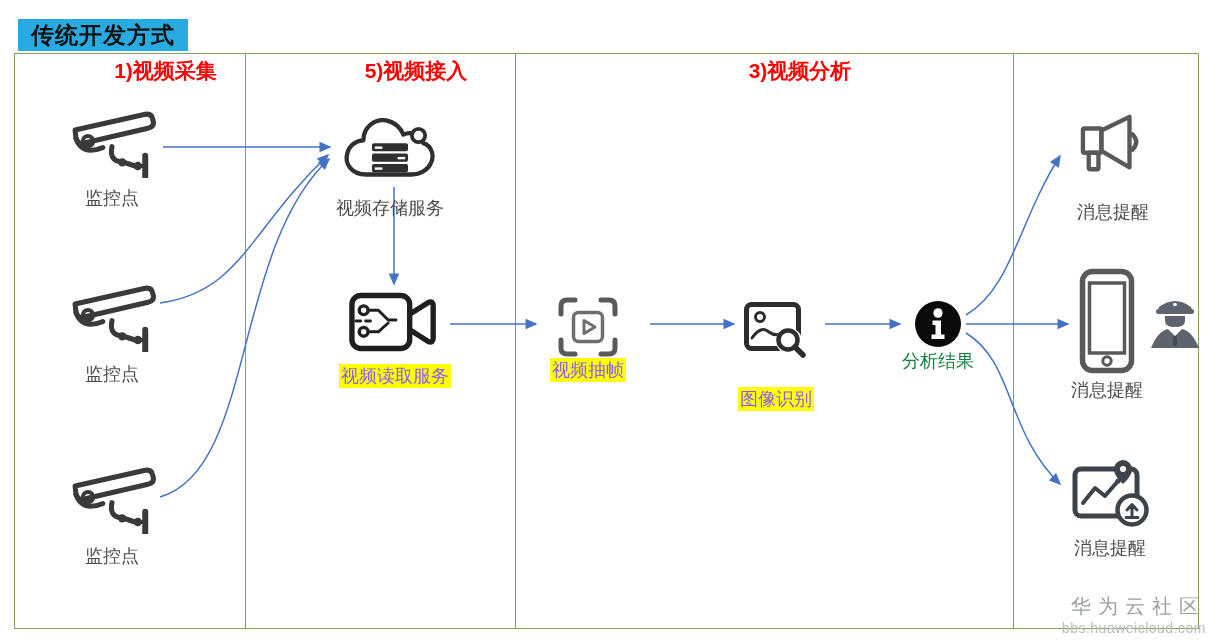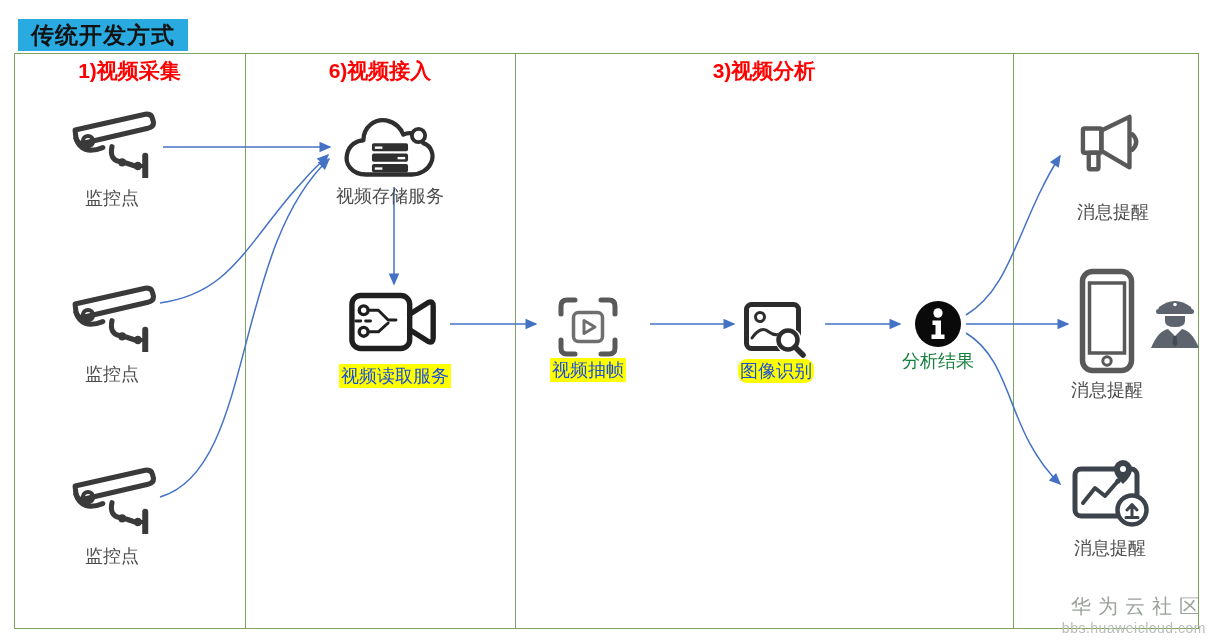--- a/index.html
+++ b/index.html
@@ -5,44 +5,44 @@
   html,body{margin:0;padding:0;background:#fff;}
   #stage{position:relative;width:1214px;height:642px;background:#fff;overflow:hidden;
          font-family:"Liberation Sans","DejaVu Sans",sans-serif;}
   .frame{position:absolute;left:14px;top:53px;width:1185px;height:576px;
          border:1px solid #7da35e;box-sizing:border-box;z-index:0;}
   .vline{position:absolute;top:53px;height:576px;width:1px;background:#7da35e;z-index:0;}
   .title-box{position:absolute;left:18px;top:19px;height:32px;line-height:32px;
          background:#29abe2;color:#111;font-weight:bold;font-size:23px;
          padding:0 13px;z-index:3;letter-spacing:1px;}
   .col-header{position:absolute;top:57px;text-align:center;color:#ff0000;
-         font-weight:bold;font-size:21px;z-index:2;}
+         font-weight:bold;font-size:21px;z-index:2;padding-left:36px;}
   .node{position:absolute;display:flex;flex-direction:column;align-items:center;z-index:2;}
   .node .lbl{font-size:18px;color:#4d4d4d;white-space:nowrap;}
-  .node .lbl.hl{background:#ffff00;color:#1d4ed8;padding:0 2px;}
+  .node .lbl.hl{background:#ffff00;color:#8b5cf6;padding:0 2px;}
   #arrows{position:absolute;left:0;top:0;z-index:1;}
   .police{position:absolute;z-index:2;}
   .watermark{position:absolute;right:8px;bottom:6px;text-align:right;z-index:2;}
   .watermark .w1{font-size:20px;color:#9aa29a;letter-spacing:7px;}
   .watermark .w2{font-size:14px;color:#b7beb7;letter-spacing:.5px;}
 </style>
 </head>
 <body>
 
 <div id="stage">
 
   <div class="frame"></div>
   <div class="vline" style="left:245px;"></div>
   <div class="vline" style="left:515px;"></div>
   <div class="vline" style="left:1013px;"></div>
 
   <div class="title-box">传统开发方式</div>
 
   <div class="col-header" style="left:14px;width:231px;">1)视频采集</div>
-  <div class="col-header" style="left:245px;width:270px;">6)视频接入</div>
+  <div class="col-header" style="left:245px;width:270px;">5)视频接入</div>
   <div class="col-header" style="left:515px;width:498px;">3)视频分析</div>
 
   <svg id="arrows" width="1214" height="642">
     <defs>
       <marker id="arw" markerWidth="9" markerHeight="8" refX="7.5" refY="4" orient="auto">
         <path d="M0.5 0.5 L8.5 4 L0.5 7.5 Z" fill="#4472c4"></path>
       </marker>
     </defs>
     <g fill="none" stroke="#4472c4" stroke-width="1.5">
       <path d="M163 147 L330 147" marker-end="url(#arw)"></path>
@@ -113,21 +113,21 @@
     <svg width="106" height="76" viewBox="0 0 110 80">
       <path d="M30 70 C14 70 7 58 10 48 C12 39 20 34 27 34 C27 20 39 11 51 13 C61 15 67 22 69 28 C77 24 88 28 90 37 C99 40 102 50 98 58 C95 65 87 70 78 70 Z" fill="none" stroke="#2f2f2f" stroke-width="4.5" stroke-linejoin="round"></path>
       <circle cx="85" cy="29" r="7" fill="#fff" stroke="#2f2f2f" stroke-width="4"></circle>
       <rect x="36" y="37" width="38" height="8.5" rx="2" fill="#2f2f2f"></rect>
       <rect x="36" y="48" width="38" height="8.5" rx="2" fill="#2f2f2f"></rect>
       <rect x="36" y="59" width="38" height="8.5" rx="2" fill="#2f2f2f"></rect>
       <rect x="39" y="40.5" width="8" height="2.5" fill="#fff"></rect>
       <rect x="63" y="51.5" width="8" height="2.5" fill="#fff"></rect>
       <rect x="39" y="62.5" width="8" height="2.5" fill="#fff"></rect>
     </svg>
-    <div class="lbl" style="margin-top:0;">视频存储服务</div>
+    <div class="lbl" style="margin-top:12px;">视频存储服务</div>
   </div>
 
   <div class="node" style="left:315px;top:290px;width:160px;">
     <svg width="94" height="64" viewBox="0 0 96 64">
       <g fill="none" stroke="#1f1f1f" stroke-linecap="round" stroke-linejoin="round">
         <rect x="4" y="5" width="59" height="54" rx="9" stroke-width="5.5"></rect>
         <path d="M63 24 L82 12 Q87 10 87 16 L87 48 Q87 54 82 52 L63 40" stroke-width="5.5"></path>
         <circle cx="16" cy="20" r="4.5" stroke-width="3.5"></circle>
         <circle cx="16" cy="42" r="4.5" stroke-width="3.5"></circle>
         <path d="M21.5 20 H31 L41 30 H49" stroke-width="3"></path>
@@ -154,21 +154,21 @@
 
   <div class="node" style="left:708px;top:299px;width:136px;">
     <svg width="66" height="60" viewBox="0 0 66 60">
       <rect x="3.5" y="5.5" width="52" height="44" rx="5" fill="none" stroke="#2d2d2d" stroke-width="5"></rect>
       <circle cx="17" cy="18" r="4.5" fill="none" stroke="#2d2d2d" stroke-width="3"></circle>
       <path d="M9 39 Q18 26 26 33 Q34 39 43 32" fill="none" stroke="#2d2d2d" stroke-width="3" stroke-linecap="round"></path>
       <circle cx="46" cy="42" r="13" fill="#fff"></circle>
       <circle cx="45" cy="41" r="9.5" fill="none" stroke="#2d2d2d" stroke-width="4.5"></circle>
       <path d="M52 48 L60 56" stroke="#2d2d2d" stroke-width="5.5" stroke-linecap="round"></path>
     </svg>
-    <div class="lbl hl" style="margin-top:0;border-radius:9px;">图像识别</div>
+    <div class="lbl hl" style="margin-top:28px;">图像识别</div>
   </div>
 
   <div class="node" style="left:870px;top:299px;width:136px;">
     <svg width="50" height="50" viewBox="0 0 50 50">
       <circle cx="25" cy="25" r="23" fill="#0a0a0a"></circle>
       <ellipse cx="25" cy="14" rx="4.6" ry="4.8" fill="#fff"></ellipse>
       <path d="M19.5 21.5 H28 V35.5 H31.5 V40 H18.5 V35.5 H22.5 V26 H19.5 Z" fill="#fff"></path>
     </svg>
     <div class="lbl" style="margin-top:0;color:#15803d;">分析结果</div>
   </div>

